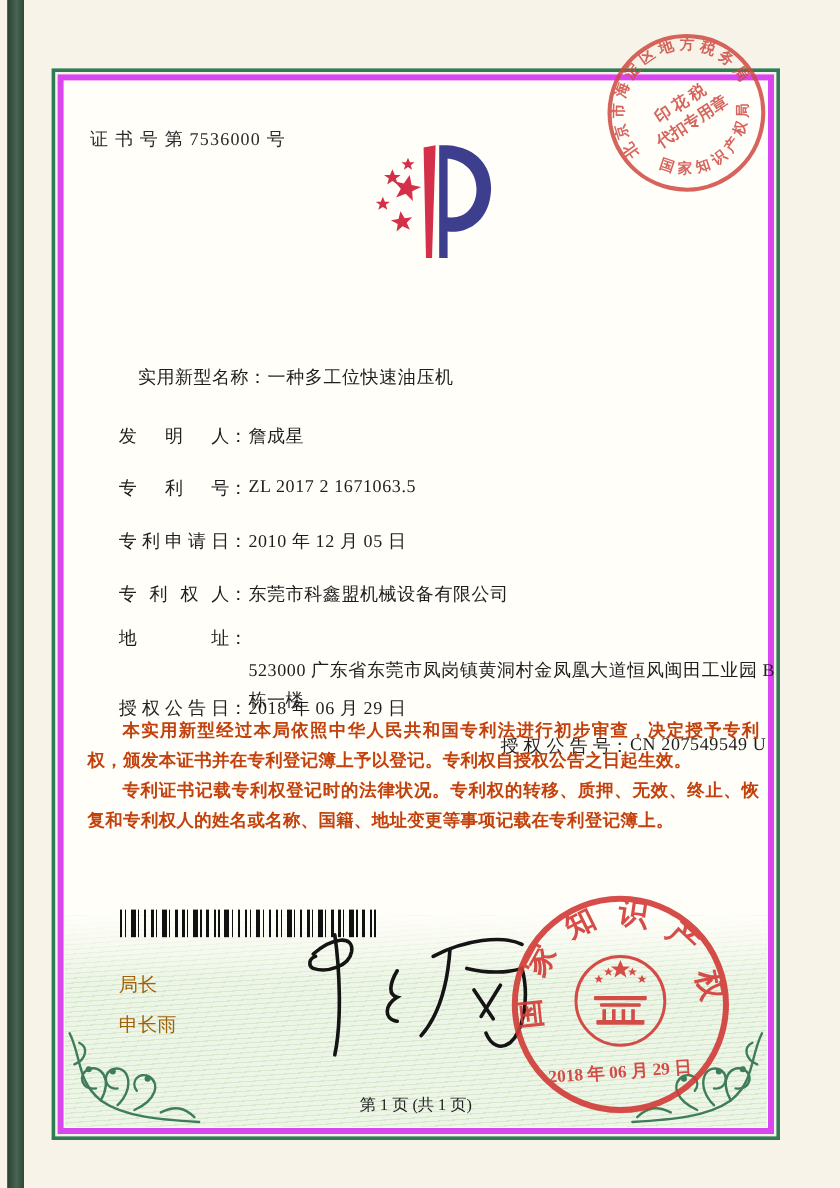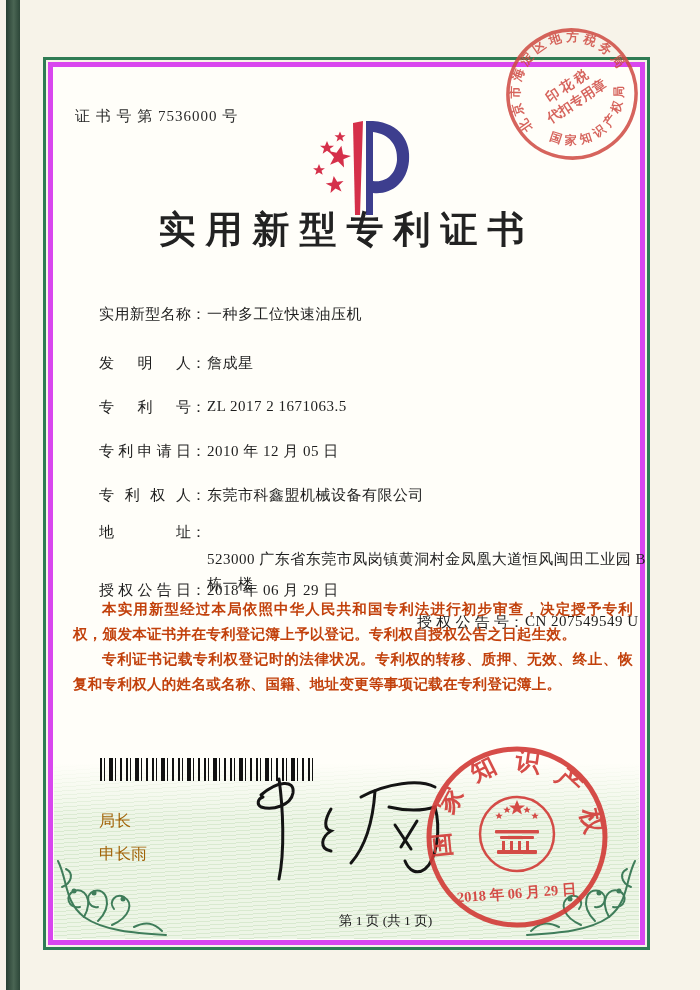--- a/index.html
+++ b/index.html
@@ -134,24 +134,23 @@
       <path transform="translate(43,22) scale(0.55)" d="M0,-10 L2.9,-3.1 10,-3.1 4.2,1.2 6.2,8.1 0,4 -6.2,8.1 -4.2,1.2 -10,-3.1 -2.9,-3.1 Z"></path>
       <path transform="translate(30,33) scale(0.7)" d="M0,-10 L2.9,-3.1 10,-3.1 4.2,1.2 6.2,8.1 0,4 -6.2,8.1 -4.2,1.2 -10,-3.1 -2.9,-3.1 Z"></path>
       <path transform="translate(42,42) scale(1.15) rotate(12)" d="M0,-10 L2.9,-3.1 10,-3.1 4.2,1.2 6.2,8.1 0,4 -6.2,8.1 -4.2,1.2 -10,-3.1 -2.9,-3.1 Z"></path>
       <path transform="translate(22,55) scale(0.6)" d="M0,-10 L2.9,-3.1 10,-3.1 4.2,1.2 6.2,8.1 0,4 -6.2,8.1 -4.2,1.2 -10,-3.1 -2.9,-3.1 Z"></path>
       <path transform="translate(38,70) scale(0.9) rotate(-8)" d="M0,-10 L2.9,-3.1 10,-3.1 4.2,1.2 6.2,8.1 0,4 -6.2,8.1 -4.2,1.2 -10,-3.1 -2.9,-3.1 Z"></path>
     </g>
     <path fill="#d5304a" d="M56,8 L66,6 L63,100 L58,100 Z"></path>
     <path fill="#3d3e8e" d="M69,6 L76,6 L76,100 L69,100 Z M76,6 C104,8 114,28 112,46 C110,68 94,80 76,78 L76,66 C90,68 99,58 100,45 C101,30 92,19 76,17 Z"></path>
   </svg>
 
-  <div class="title">实用新型专利证书</div>
 
   <div class="fields">
-    <div class="frow" style="top:10px;">
+    <div class="frow" style="top:10px;margin-left:16px;">
       <span class="f-label">实用新型名称</span><span class="f-colon">：</span><span class="f-value">一种多工位快速油压机</span>
     </div>
     <div class="frow" style="top:59px;">
       <span class="f-label">发明人</span><span class="f-colon">：</span><span class="f-value">詹成星</span>
     </div>
     <div class="frow" style="top:103px;">
       <span class="f-label">专利号</span><span class="f-colon">：</span><span class="f-value">ZL 2017 2 1671063.5</span>
     </div>
     <div class="frow" style="top:147px;">
       <span class="f-label">专利申请日</span><span class="f-colon">：</span><span class="f-value">2010 年 12 月 05 日</span>
@@ -232,13 +231,13 @@
   <text font-size="12.5" font-weight="bold" fill="#cf4a42">
     <textPath href="#taxTop" startOffset="2" textLength="176">北京市海淀区地方税务局</textPath>
   </text>
   <text font-size="12" font-weight="bold" fill="#cf4a42">
     <textPath href="#taxBottom" startOffset="2" textLength="110">国家知识产权局</textPath>
   </text>
   <text x="75" y="70" text-anchor="middle" font-size="13.5" font-weight="bold" fill="#cf4a42">印 花 税</text>
   <text x="75" y="88" text-anchor="middle" font-size="13.5" font-weight="bold" fill="#cf4a42">代扣专用章</text>
 </svg>
 
-<div class="footer" style="left:48px; width:597px; bottom:60px; position:absolute;margin-left:39px;">第 1 页 (共 1 页)</div>
+<div class="footer" style="left:48px; width:597px; bottom:60px; position:absolute;">第 1 页 (共 1 页)</div>
 
 </body></html>

